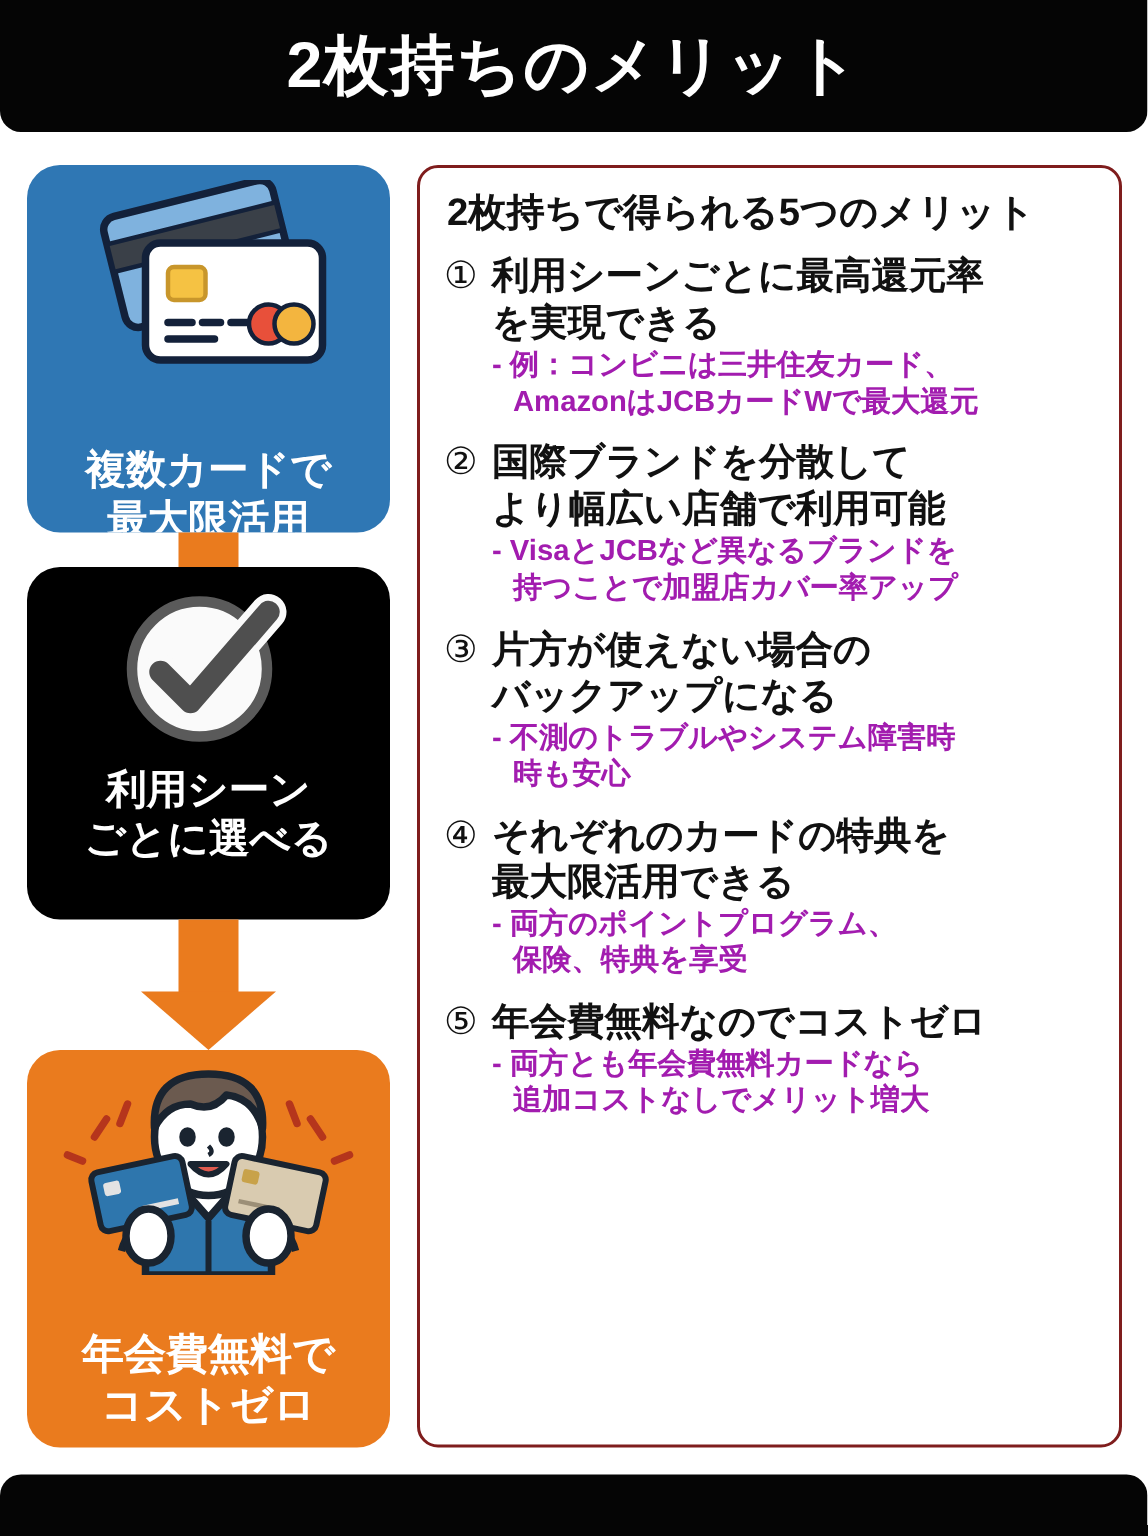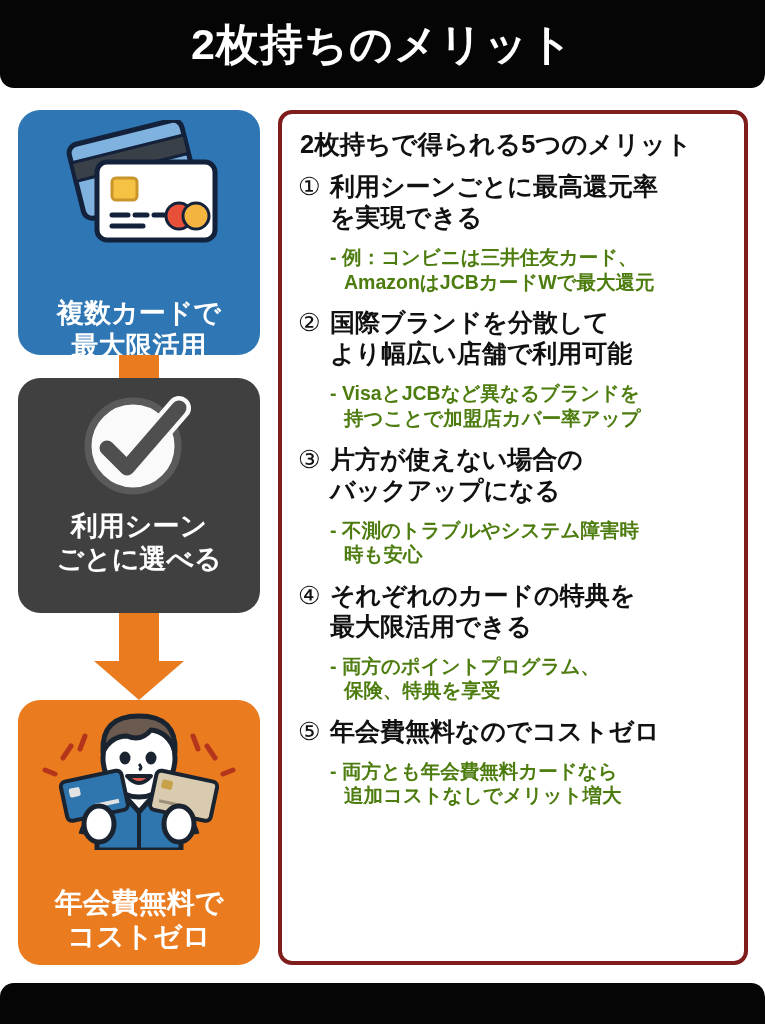--- a/index.html
+++ b/index.html
@@ -62,21 +62,21 @@
     width: 242px;
     border-radius: 22px;
     box-sizing: border-box;
     display: flex;
     flex-direction: column;
     align-items: center;
     justify-content: flex-start;
     overflow: hidden;
   }
   .flow-card.blue   { background: #2F77B4; top: 0;   height: 245px; gap: 39px; }
-  .flow-card.gray   { background: #404040; top: 268px; height: 235px; }
+  .flow-card.gray   { background: #000000; top: 268px; height: 235px; }
   .flow-card.orange { background: #EA7B1E; top: 590px; height: 265px; gap: 34px; }
 
   .card-illo {
     width: 242px;
     height: 148px;
     display: flex;
     align-items: center;
     justify-content: center;
     flex: none;
   }
@@ -129,21 +129,21 @@
   }
 
   
   .right-panel {
     position: absolute;
     left: 278px;
     top: 22px;
     width: 470px;
     height: 855px;
     background: #ffffff;
-    border: 4px solid #7f1d1d;
+    border: 2px solid #7f1d1d;
     border-radius: 14px;
     box-sizing: border-box;
     padding: 14px 14px 10px 16px;
   }
   .panel-heading {
     font-size: 25.5px;
     font-weight: bold;
     color: #111111;
     line-height: 1.15;
     margin: 2px 0 12px 2px;
@@ -167,23 +167,23 @@
   .merit-title {
     font-size: 25px;
     font-weight: bold;
     color: #111111;
     line-height: 1.24;
   }
   .merit-title .ln { display: block; white-space: nowrap; }
   .merit-sub {
     font-size: 19.5px;
     font-weight: bold;
-    color: #4d7c0f;
+    color: #a21caf;
     line-height: 1.26;
-    margin-top: 12px;
+    margin-top: 0;
   }
   .merit-sub .ln { display: block; white-space: nowrap; }
   .merit-sub .ln.first { text-indent: -14px; padding-left: 14px; }
   .merit-sub .ln.cont { padding-left: 14px; }
 
   .merit-item.compact { margin-bottom: 9px; }
 
   
   .bottom-bar {
     position: absolute;

